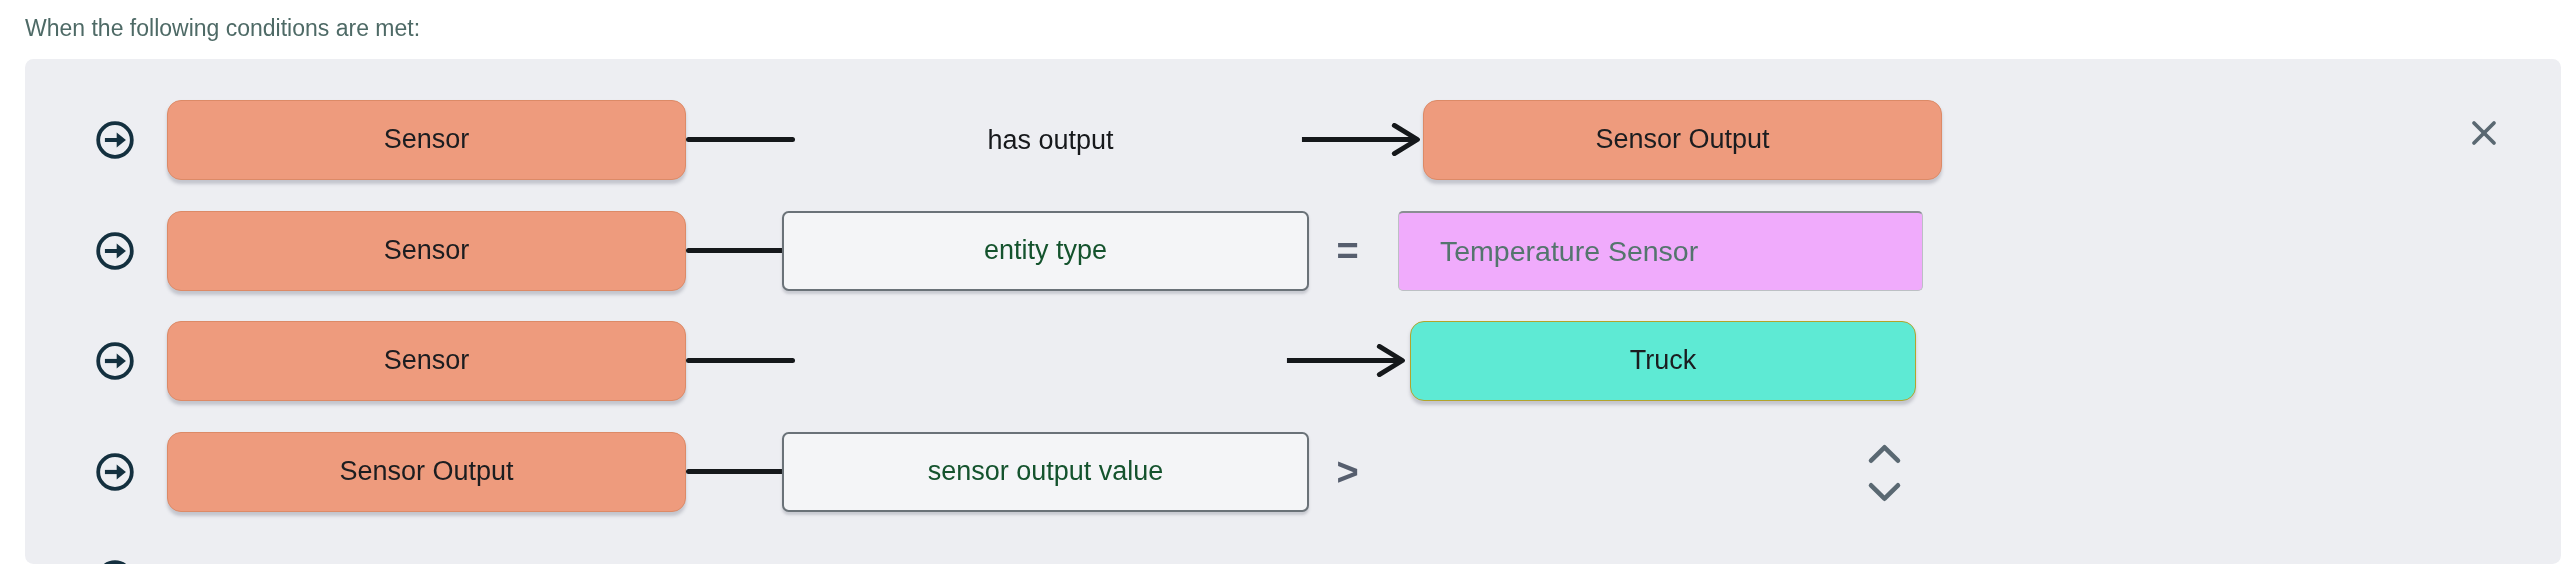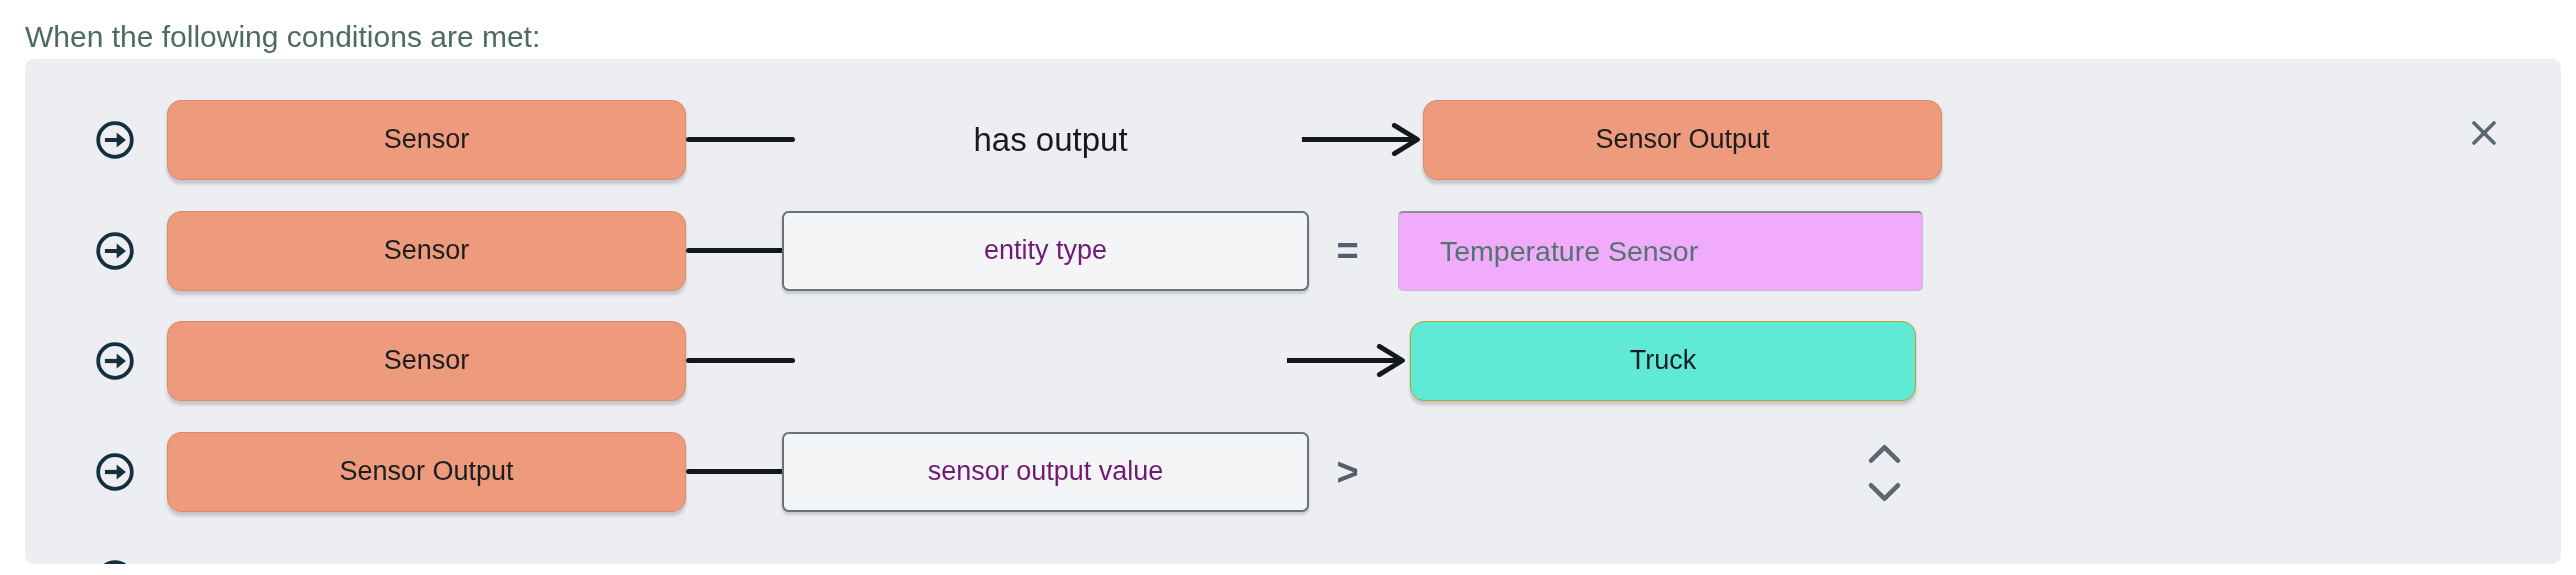--- a/index.html
+++ b/index.html
@@ -1,32 +1,32 @@
 <!DOCTYPE html>
 <html style="font-size:13.4px"><head>
 <meta charset="utf-8">
 <style>
   html,body{margin:0;padding:0;background:#ffffff;}
   .page{position:relative;width:2576px;height:576px;background:#ffffff;overflow:hidden;
         font-family:"Liberation Sans",sans-serif;color:#17191c;}
-  .header{position:absolute;left:25px;top:20px;font-size:30px;line-height:33px;color:#4e6a66;}
+  .header{position:absolute;left:25px;top:12px;font-size:23px;line-height:33px;color:#4e6a66;}
   .panel{position:absolute;left:25px;top:59px;width:2536px;height:505px;background:#edeef2;
          border-radius:8.4px;overflow:hidden;}
   .row{position:absolute;left:0;right:0;height:82px;}
   .cicon{position:absolute;left:69px;top:20px;width:42px;height:42px;cursor:pointer;}
   .chip{position:absolute;top:0.8px;height:80px;display:flex;align-items:center;justify-content:center;
         font-size:27px;color:#1b1d20;border-radius:14px;box-sizing:border-box;
         box-shadow:0 3.3px 3.3px rgba(90,95,110,0.28);cursor:pointer;}
   .chip--salmon{background:#ee9b7d;border:1.7px solid #dc8a67;}
   .chip--yellow{background:#5eead4;border:1.7px solid #b3a42c;}
   .hline{position:absolute;left:661px;top:38px;width:109px;height:5px;background:#15181b;border-radius:2.5px;}
   .reltext{position:absolute;left:770px;top:0;width:511px;height:82px;display:flex;align-items:center;
-           justify-content:center;font-size:33px;color:#17191c;}
+           justify-content:center;font-size:27px;color:#17191c;}
   .relbox{position:absolute;left:757px;top:0.8px;width:527px;height:80px;display:flex;align-items:center;
-          justify-content:center;font-size:27px;color:#701a75;background:#f4f5f7;
+          justify-content:center;font-size:27px;color:#14532d;background:#f4f5f7;
           border:2.5px solid #6a7278;border-radius:6.7px;box-sizing:border-box;
           box-shadow:0 2.5px 2.5px rgba(90,95,110,0.25);cursor:pointer;}
   .arrow{position:absolute;top:24px;width:124px;height:33px;}
   .op{position:absolute;left:1285px;top:0;width:75px;height:82px;display:flex;align-items:center;
       justify-content:center;font-size:38px;font-weight:700;color:#565e6e;}
   .tinput{position:absolute;top:0.8px;height:80px;box-sizing:border-box;background:#f0abfc;
           border:1.7px solid #bcc0c4;border-top:2.5px solid #8a8e93;border-radius:5px;
           font-family:"Liberation Sans",sans-serif;font-size:28.5px;color:#3b5d55;padding:0 41px;outline:none;}
   .tinput::placeholder{color:#54756d;opacity:1;}
   .stepper{position:absolute;left:1841px;top:11.7px;width:37px;height:60px;}

